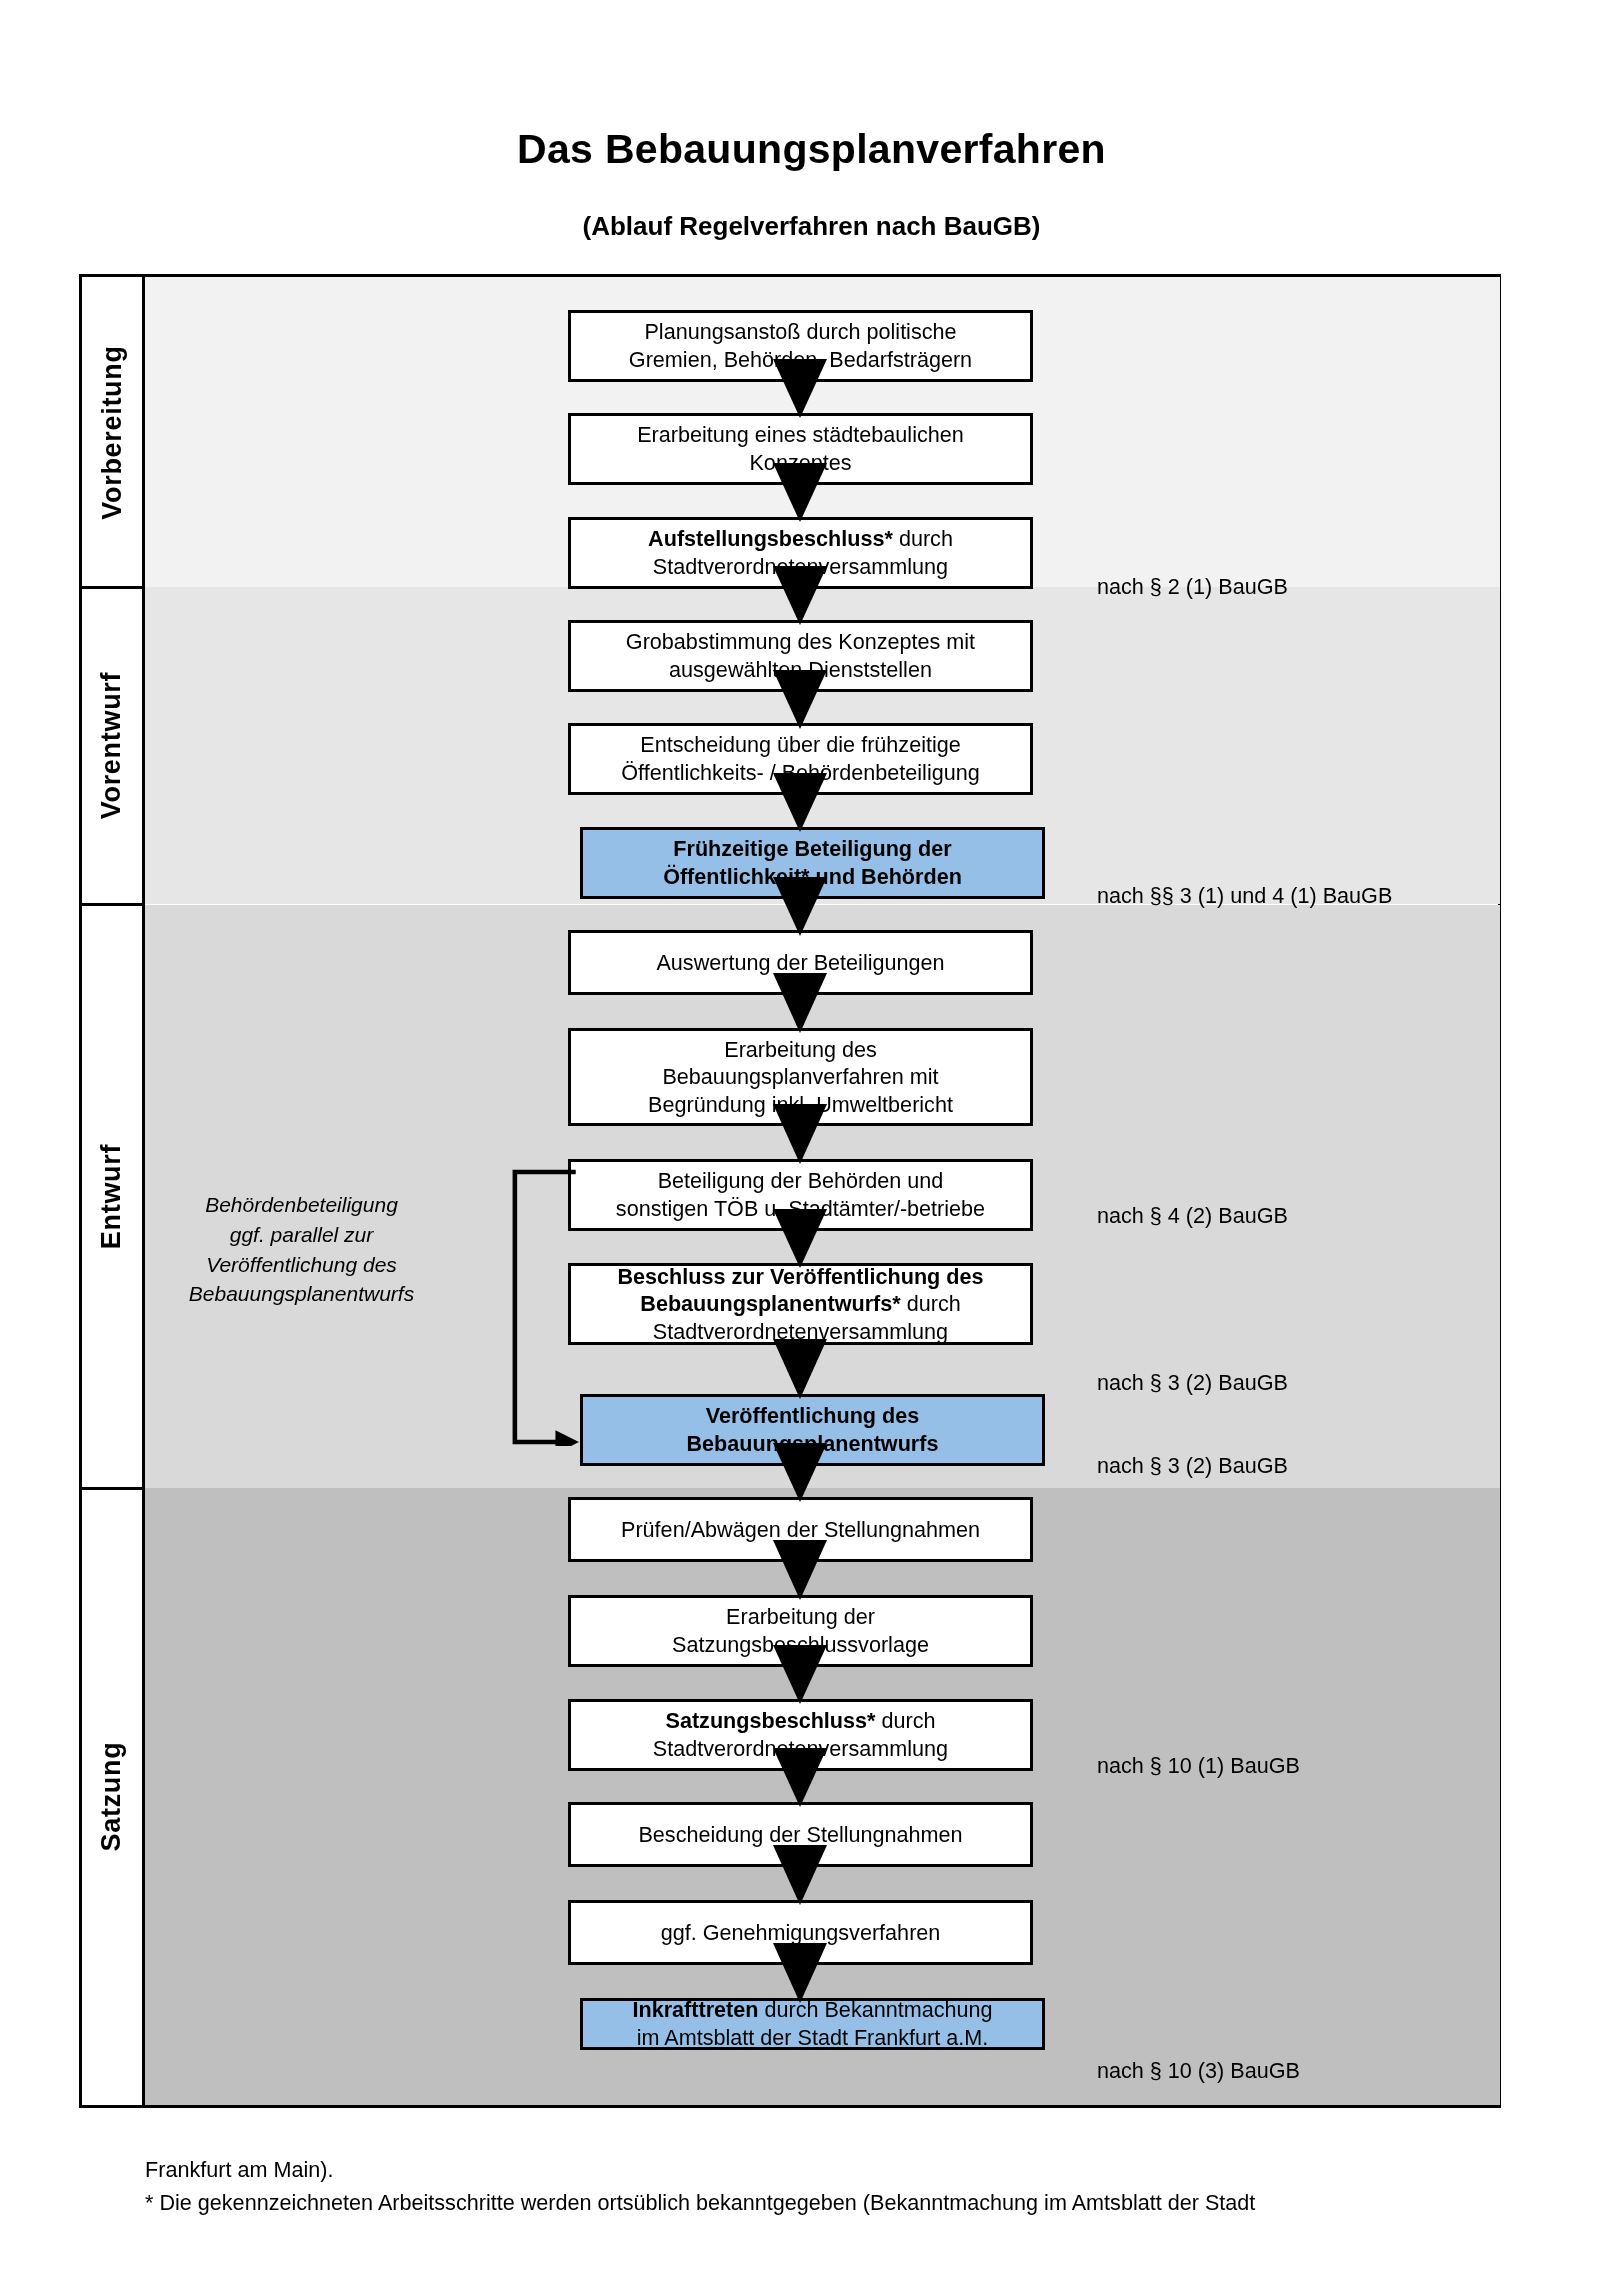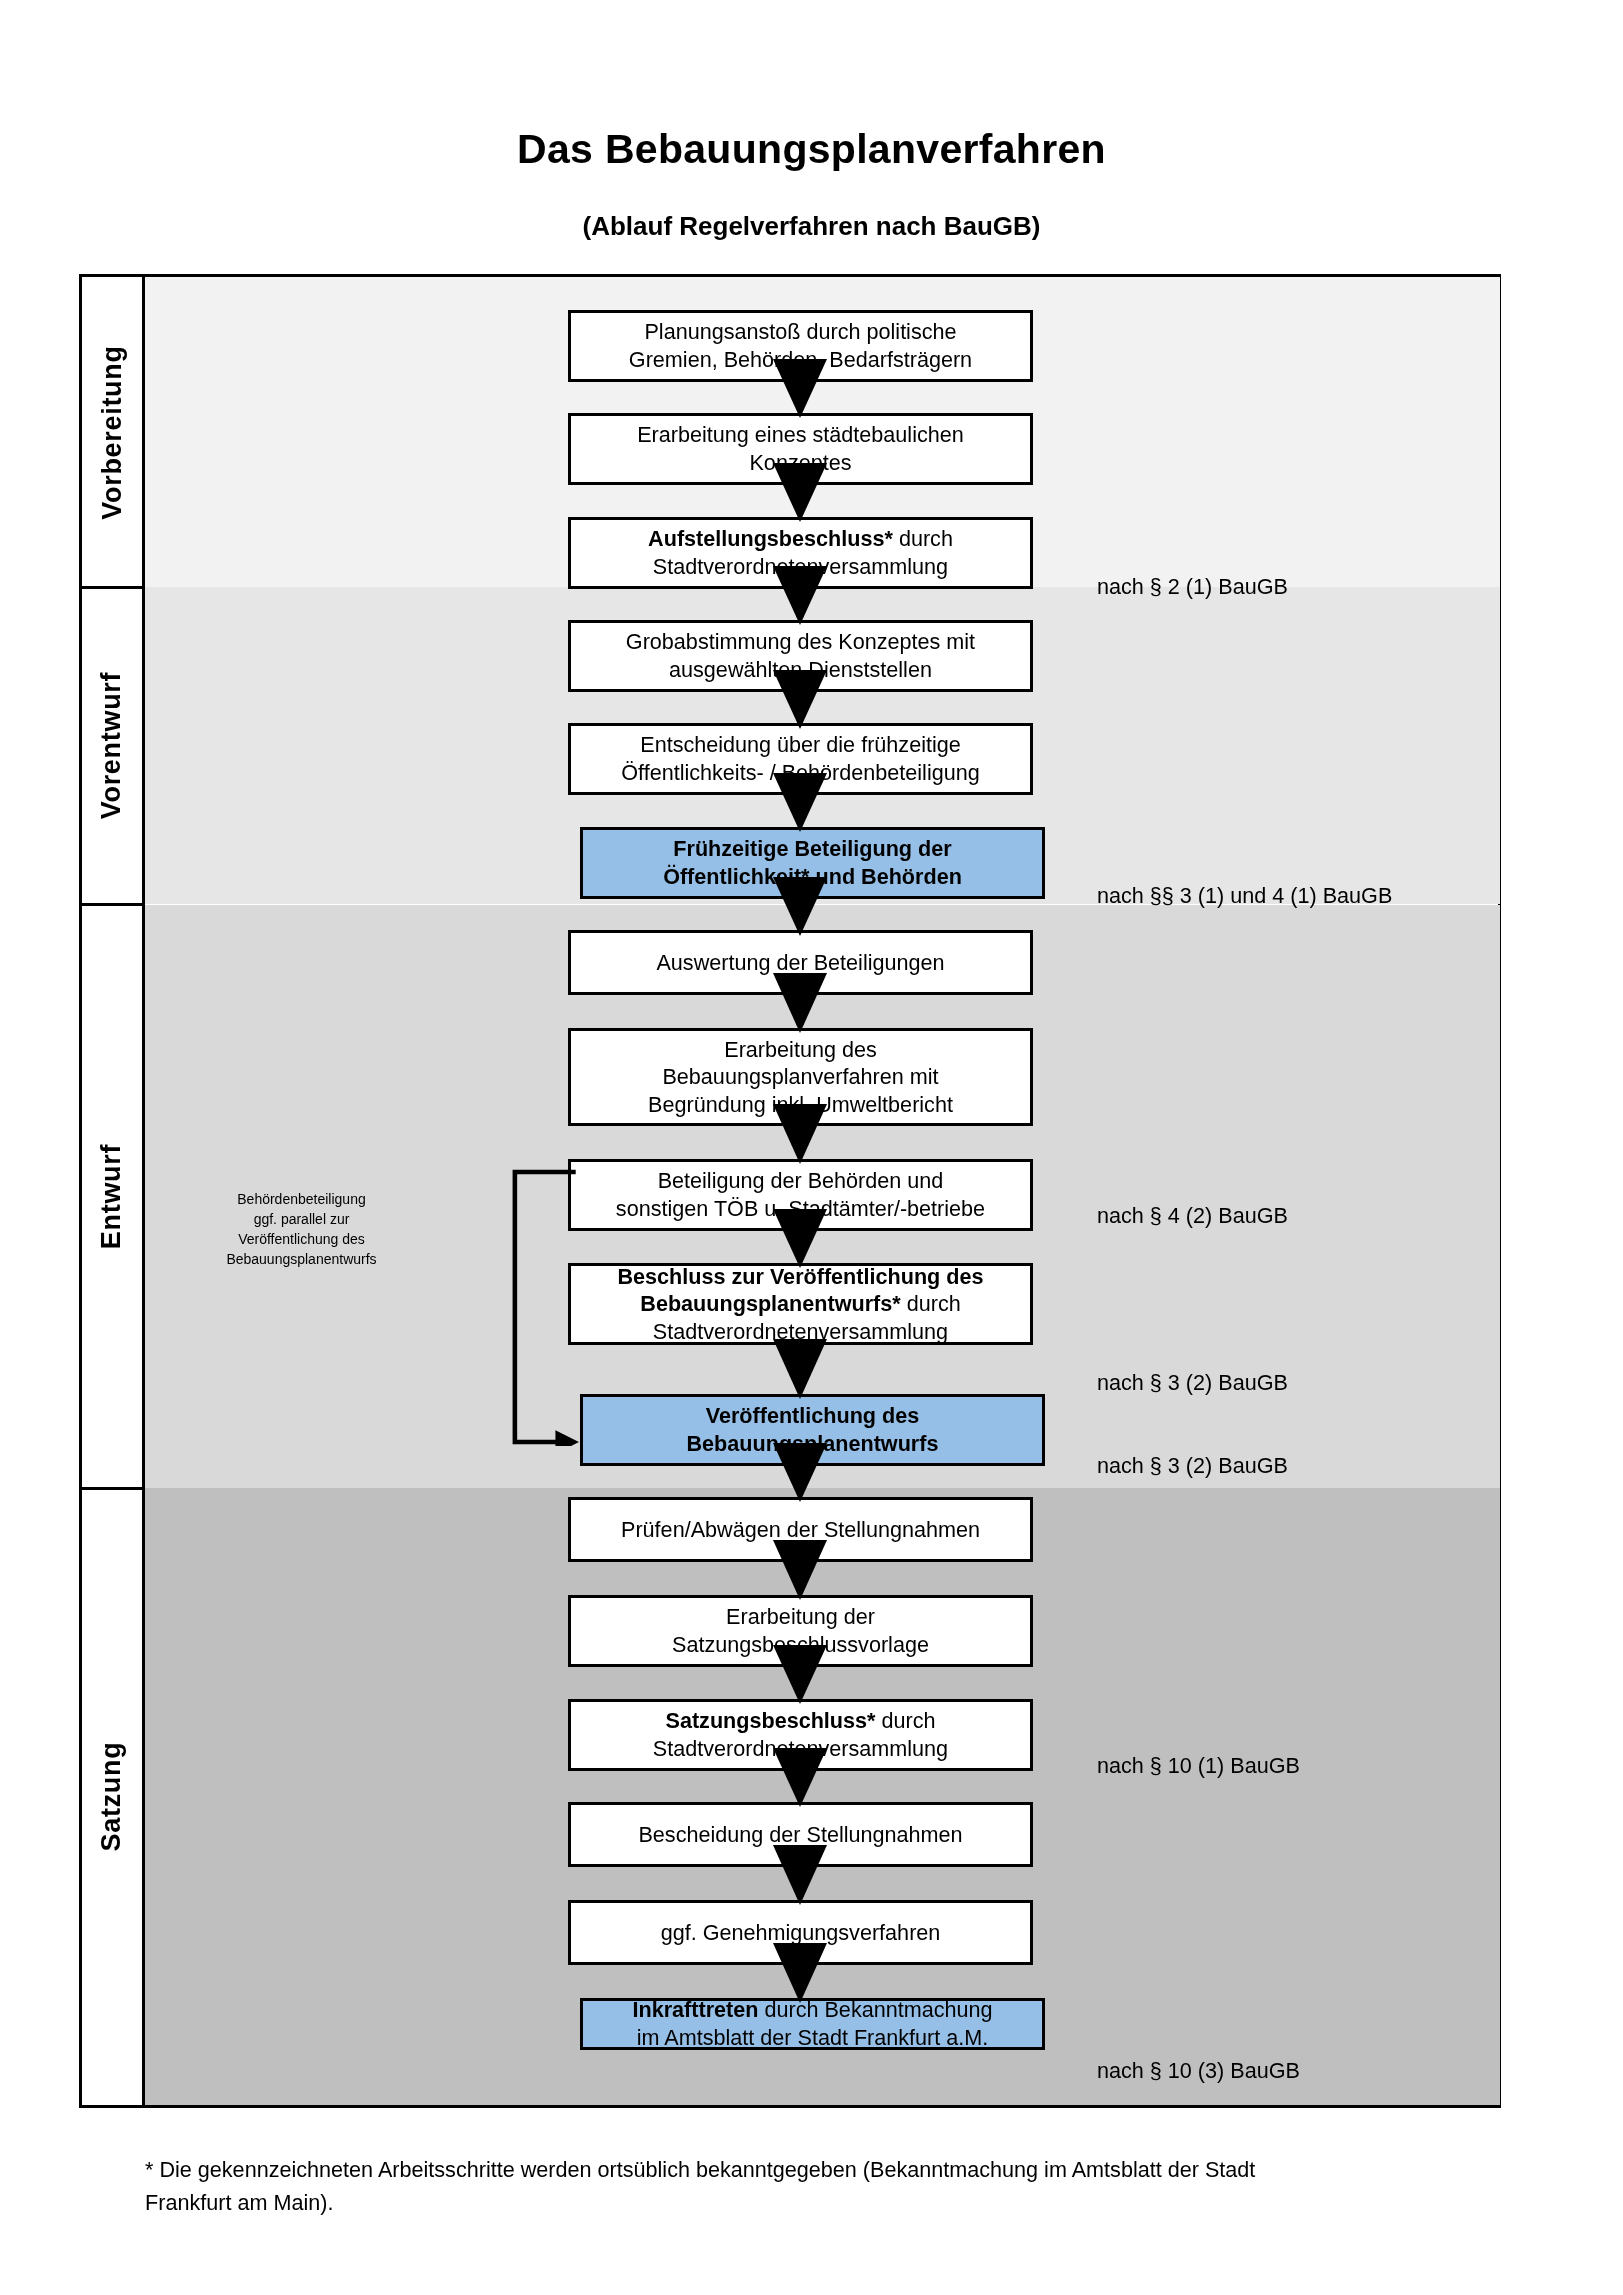--- a/index.html
+++ b/index.html
@@ -134,23 +134,24 @@
     margin-top: 14px;
   }
 
   
   #side-note {
     position: absolute;
     left: 79px;
     top: 913px;
     width: 281px;
     text-align: center;
-    font-size: 14px;
+    font-size: 21px;
     line-height: 1.42;
     z-index: 3;
+    font-style: italic;
   }
   #side-note .ln { display: block; white-space: nowrap; }
 
   
   #bracket-connector {
     position: absolute;
     z-index: 6;
     left: 425px;
     top: 891px;
     width: 72px;
@@ -307,16 +308,16 @@
     </div>
 
   <svg id="bracket-connector" viewBox="0 0 110 425" xmlns="http://www.w3.org/2000/svg">
     <path d="M 105 6 L 12 6 L 12 419 L 78 419" fill="none" stroke="#000000" stroke-width="7"></path>
     <polygon points="74,401 110,419 74,437" fill="#000000"></polygon>
   </svg>
 
 </div>
 
 <div id="footnote">
+    <span class="ln">Frankfurt am Main).</span>
     <span class="ln">* Die gekennzeichneten Arbeitsschritte werden ortsüblich bekanntgegeben (Bekanntmachung im Amtsblatt  der Stadt</span>
-    <span class="ln">Frankfurt am Main).</span>
   </div>
 
 
 </body></html>

